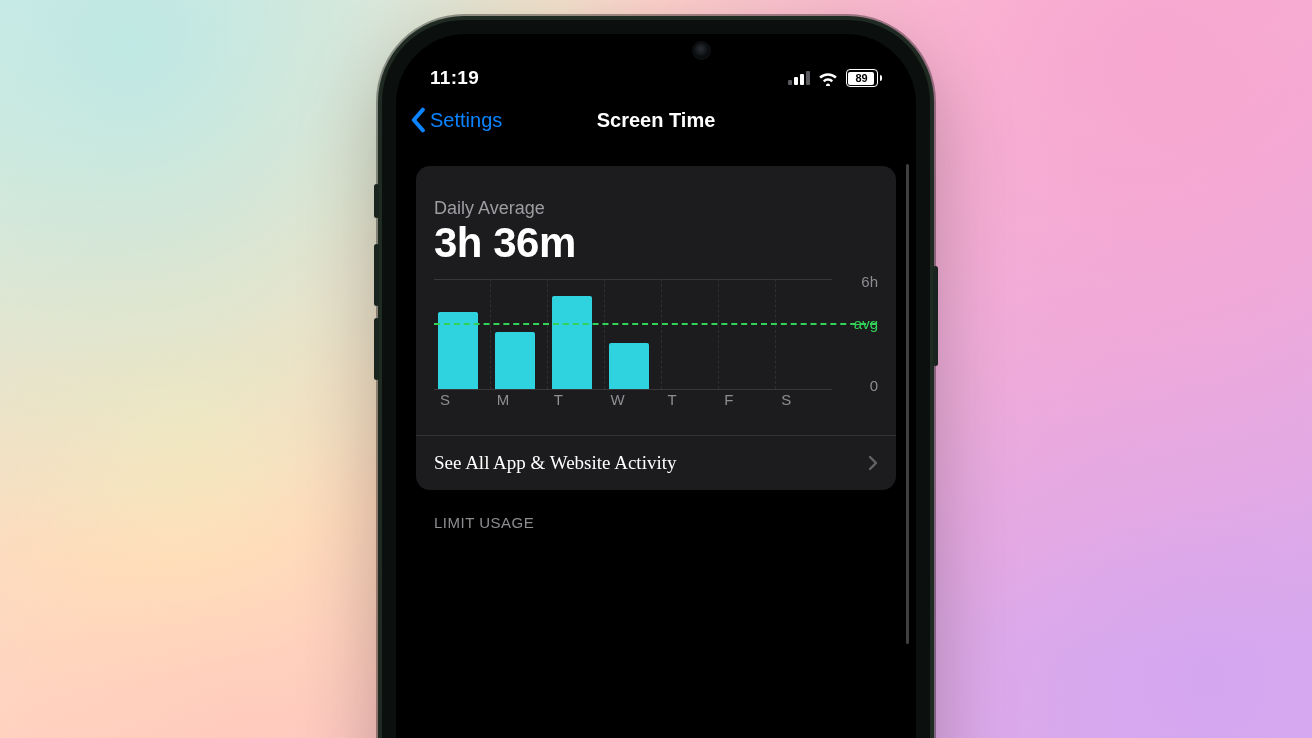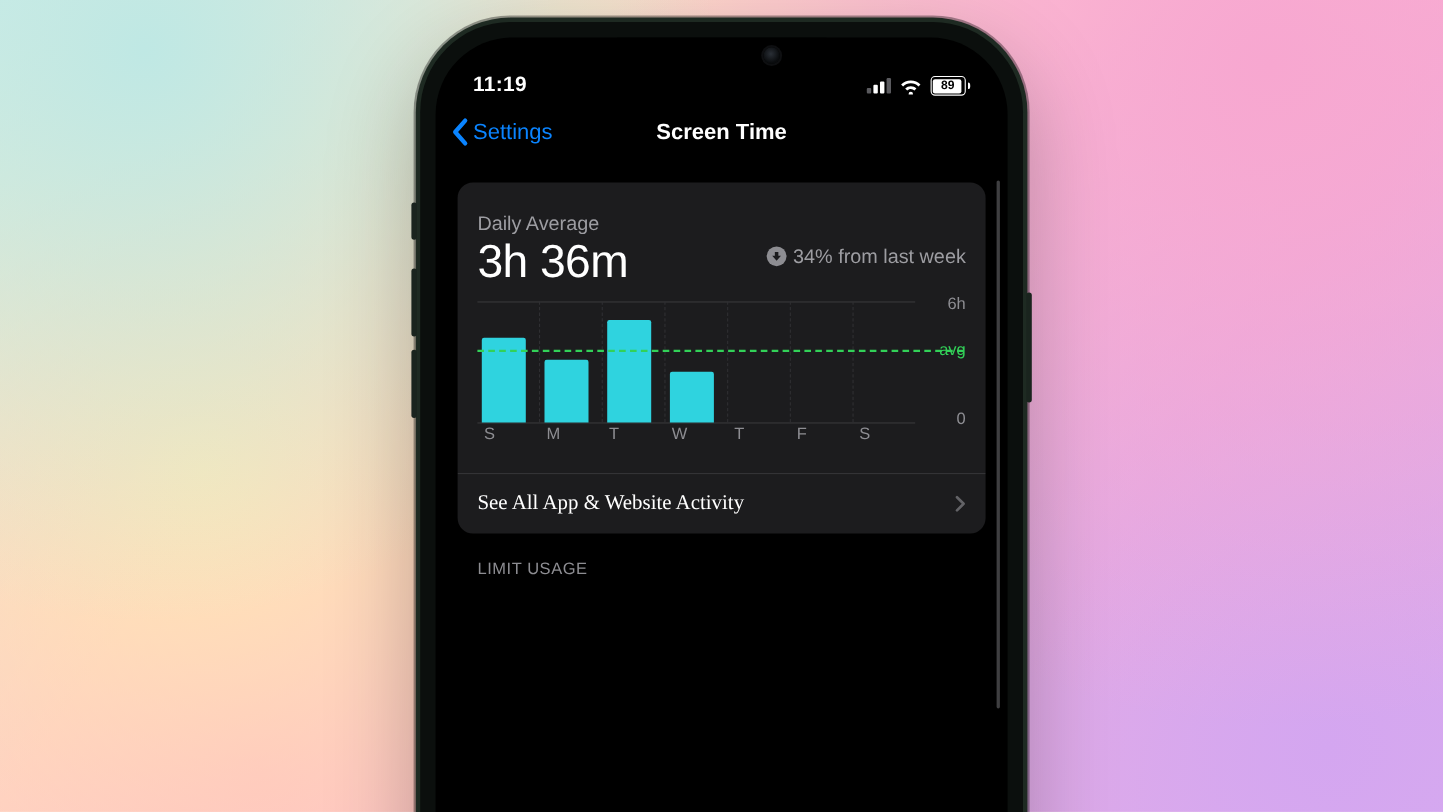--- a/index.html
+++ b/index.html
@@ -61,24 +61,24 @@
   .nav{position:absolute;top:62px;left:0;right:0;height:48px;display:flex;align-items:center;}
   .back{display:flex;align-items:center;gap:2px;color:#0a84ff;font-size:20px;margin-left:14px;}
   .back svg{width:18px;height:26px;}
   .title{position:absolute;left:50%;transform:translateX(-50%);font-size:20px;font-weight:600;}
   
   .scroll-ind{position:absolute;right:7px;top:130px;width:3px;height:480px;background:#3f3f41;border-radius:2px;}
   
   .content{position:absolute;top:132px;left:0;right:0;padding:0 20px;}
   .section-label{font-size:15px;color:#8d8d92;letter-spacing:.5px;margin:24px 0 10px 18px;text-transform:uppercase;}
   .card{background:#1c1c1e;border-radius:14px;overflow:hidden;}
-  .card-pad{padding:16px 18px 10px;margin-top:11px;}
+  .card-pad{padding:32px 18px 10px;}
   .da-label{font-size:18px;color:#9d9da2;margin-bottom:2px;}
   .da-row{display:flex;align-items:flex-start;justify-content:space-between;gap:16px;}
-  .da-val{font-size:42px;font-weight:400;line-height:1.05;letter-spacing:-.5px;}
+  .da-val{font-size:42px;font-weight:700;line-height:1.05;letter-spacing:-.5px;}
   .trend{color:#9d9da2;font-size:18px;line-height:1.3;display:flex;align-items:flex-start;gap:6px;margin-top:6px;max-width:190px;}
   .trend-ico{width:18px;height:18px;border-radius:50%;background:#8d8d92;display:flex;align-items:center;justify-content:center;flex:0 0 18px;margin-top:2px;}
   .trend-ico svg{width:10px;height:10px;fill:#1c1c1e;}
   
   .chart-wrap{display:flex;gap:10px;margin-top:14px;}
   .chart{flex:1;position:relative;height:132px;}
   .plot{position:absolute;left:0;right:0;top:0;height:110px;border-bottom:1px solid #38383b;}
   .plot::before{content:"";position:absolute;left:0;right:0;top:0;border-top:1px solid #38383b;}
   .avg-line{position:absolute;left:0;right:-44px;border-top:2px dashed #32d158;z-index:2;}
   .bars{position:absolute;inset:0;display:flex;}
@@ -146,28 +146,20 @@
 
     <div class="scroll-ind"></div>
 
     <div class="content">
 
       <div class="card">
         <div class="card-pad">
           <div class="da-label">Daily Average</div>
           <div class="da-row">
             <div class="da-val">3h 36m</div>
-            <div class="trend">
-              <span class="trend-ico">
-                <svg viewBox="0 0 10 10">
-                    <path d="M5 9 1 4.5h2.4V1h3.2v3.5H9z"></path>
-                  </svg>
-              </span>
-              <span>34% from last week</span>
-            </div>
           </div>
 
           <div class="chart-wrap">
             <div class="chart">
               <div class="plot">
                 <div class="avg-line" id="avg-line" style="top: 44px;"></div>
                 <div class="bars" id="bars">
                     <div class="col">
                       <div class="bar" style="height: 77px;"></div>
                     </div>

